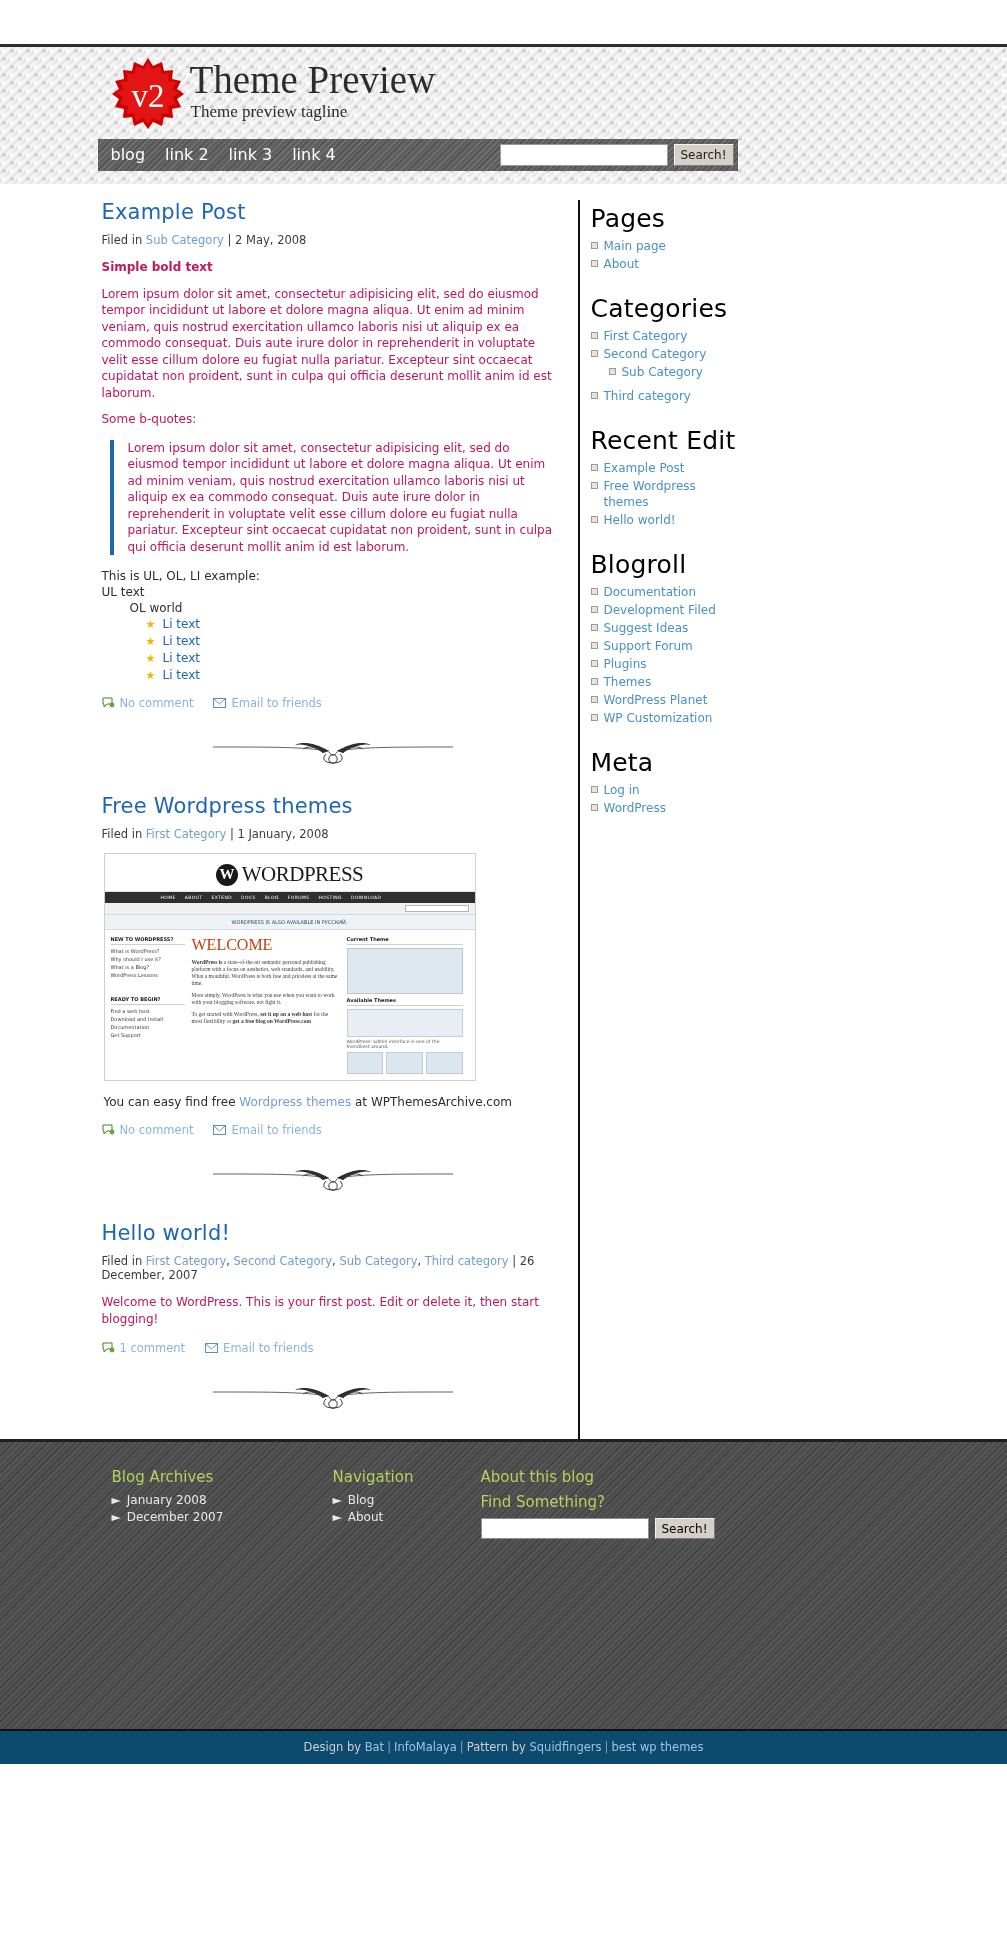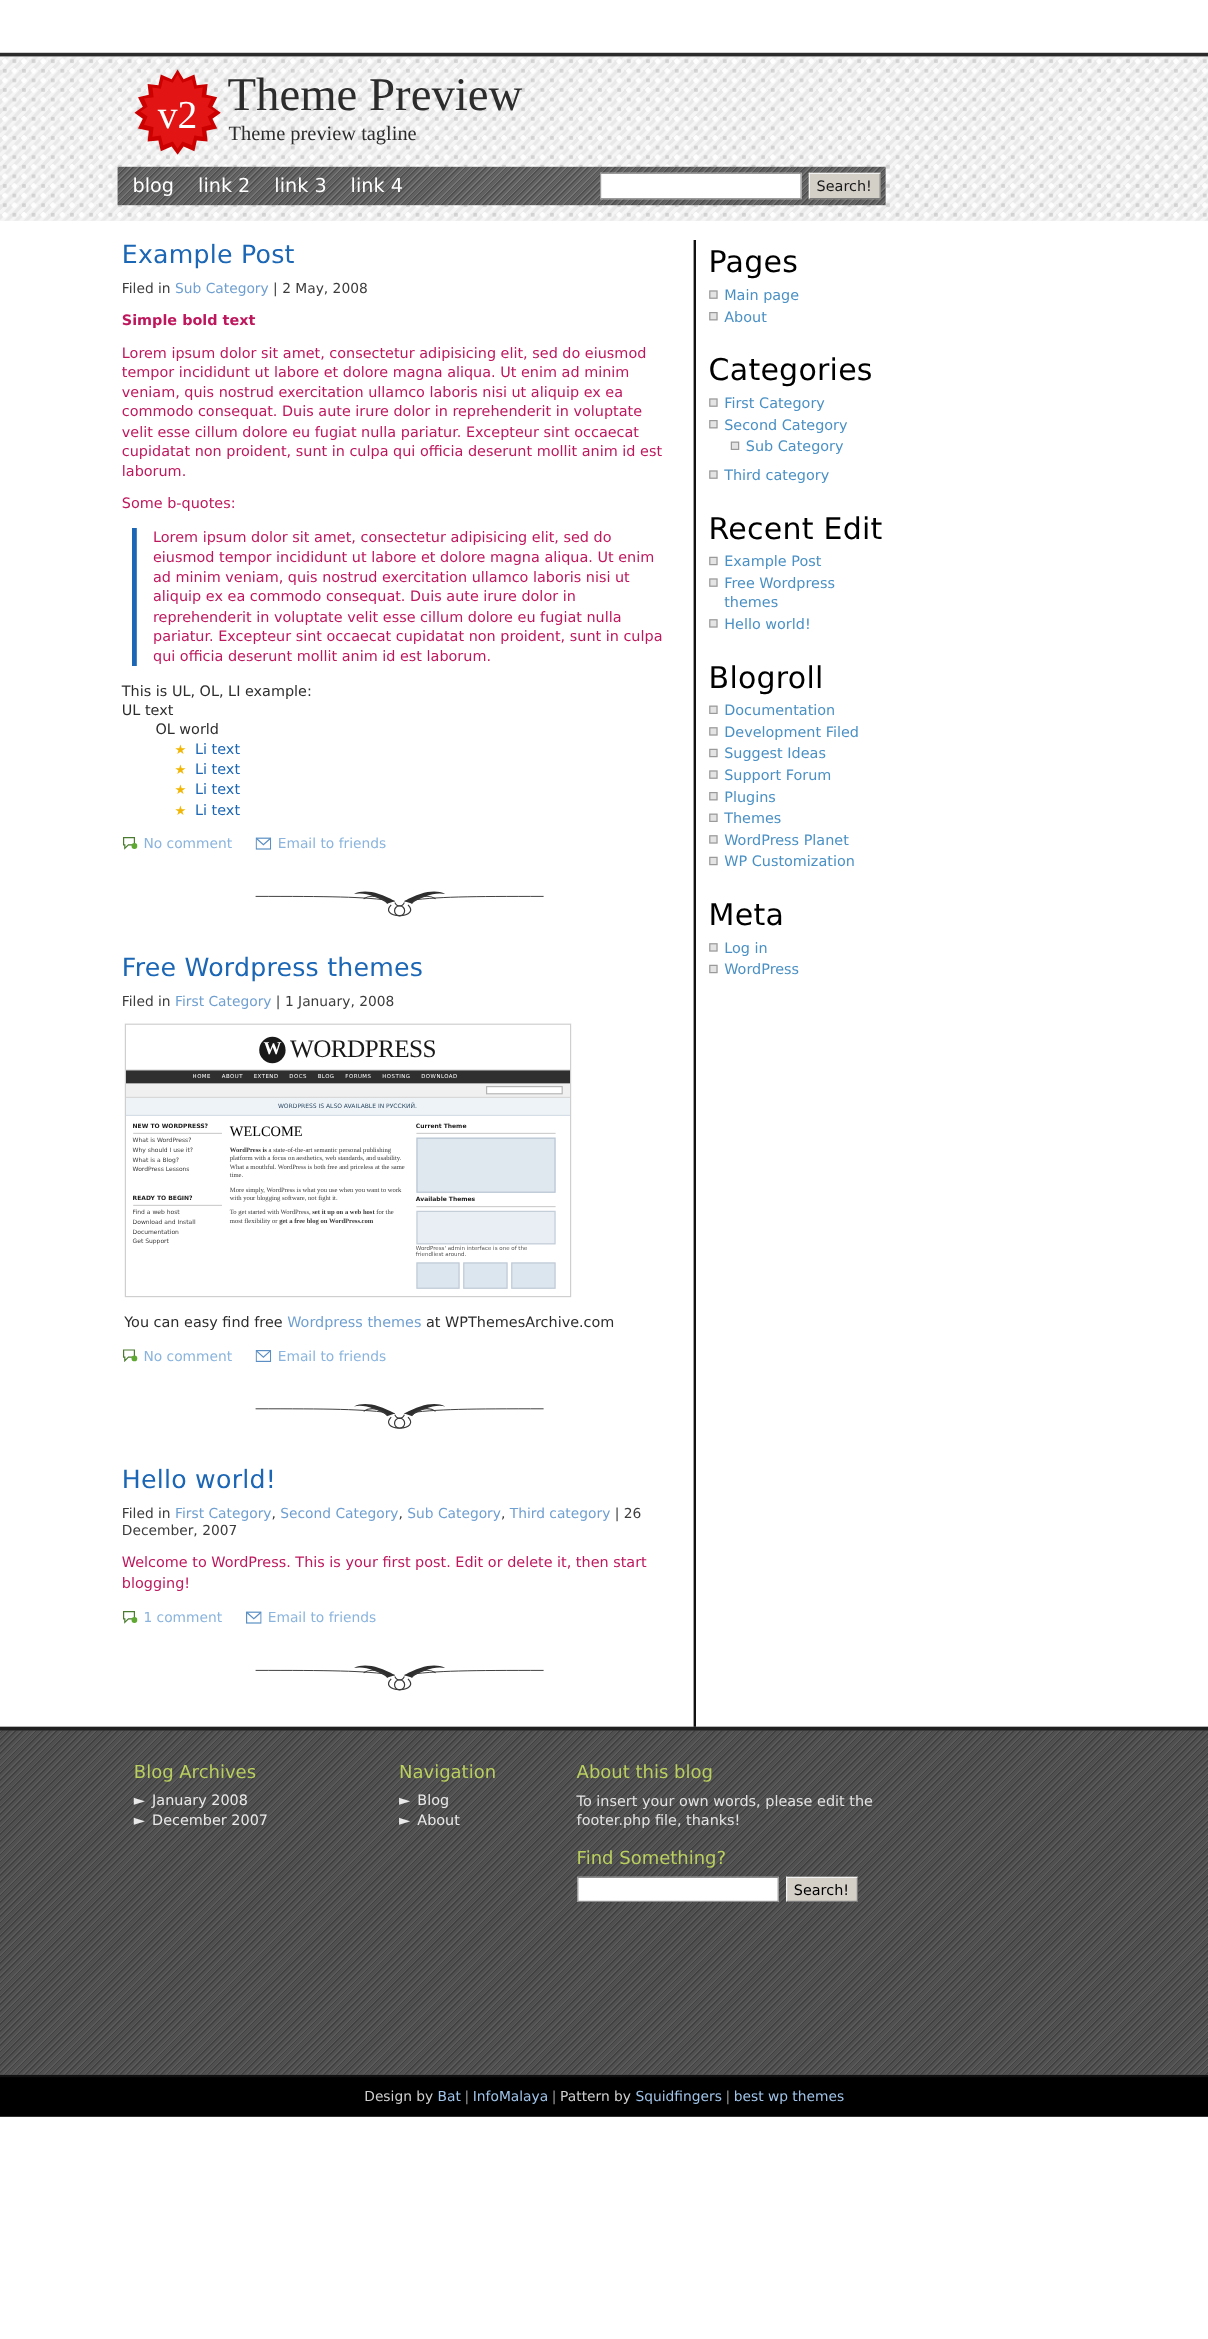--- a/index.html
+++ b/index.html
@@ -251,21 +251,21 @@
     font-size: 5px; text-align: center; padding: 4px 0;
     border-bottom: 1px solid #d5dee6;
     font-family: "DejaVu Sans", sans-serif;
   }
   .wp-body { display: flex; padding: 6px; gap: 7px; }
   .wp-c1 { width: 74px; }
   .wp-c2 { width: 148px; }
   .wp-c3 { width: 116px; }
   .wp-h { font-size: 5px; font-weight: bold; color: #1a1a1a; border-bottom: 1px solid #cfcfcf; padding-bottom: 2px; margin-bottom: 3px; font-family: "DejaVu Sans", sans-serif; }
   .wp-li { font-size: 5px; color: #3a3a3a; margin-bottom: 2px; font-family: "DejaVu Sans", sans-serif; }
-  .wp-welcome { font-size: 12px; color: #000000; margin-bottom: 5px; font-family: "Liberation Serif", serif; }
+  .wp-welcome { font-size: 16px; color: #c2410c; margin-bottom: 5px; font-family: "Liberation Serif", serif; }
   .wp-p { font-size: 5.5px; color: #3a3a3a; line-height: 7px; margin-bottom: 5px; font-family: "Liberation Serif", serif; }
   .wp-thumb { background: #dfe7ef; border: 1px solid #b9c6d4; height: 46px; margin-bottom: 3px; }
   .wp-thumb2 { background: #e8eef4; border: 1px solid #c3ced9; height: 28px; }
   .wp-caption { font-size: 4.6px; color: #555; margin: 2px 0; font-family: "DejaVu Sans", sans-serif; }
   .wp-bars { display: flex; gap: 3px; margin-top: 3px; }
   .wp-bars div { flex: 1; height: 22px; background: #dce6ef; border: 1px solid #c0cbd6; }
 
   .inline-link { color: #6f9fd0; text-decoration: none; }
 
   
@@ -337,21 +337,21 @@
   .fsearch button {
     margin-left: 6px; height: 21px; padding: 0 6px;
     background: #d4d0c8; border: 1px solid #7b7b7b;
     border-top-color: #f2f2f2; border-left-color: #f2f2f2;
     font-size: 12px; cursor: pointer;
     font-family: "DejaVu Sans", sans-serif;
   }
 
   .credits {
     width: 1007px;
-    background: #000000;
+    background: #0c4a6e;
     border-top: 2px solid #111;
     text-align: center;
     padding: 9px 0 10px 0;
     font-size: 11.5px;
     color: #cfcfcf;
   }
   .credits a { color: #9fc3e8; text-decoration: none; }
   .credits span.sep { color: #9a9a9a; margin: 0 3px; }
 </style>
 </head>
@@ -715,21 +715,20 @@
             </li>
           <li>
               <span class="arrow">►</span>
               <a href="#">About</a>
             </li>
         </ul>
       </div>
 
       <div class="fcol3">
         <h4>About this blog</h4>
-        <p style="width:248px">To insert your own words, please edit the footer.php file, thanks!</p>
         <h4>Find Something?</h4>
         <div class="fsearch">
           <input type="text" style="">
           <button>Search!</button>
         </div>
       </div>
 
     </div>
   </div>
 

